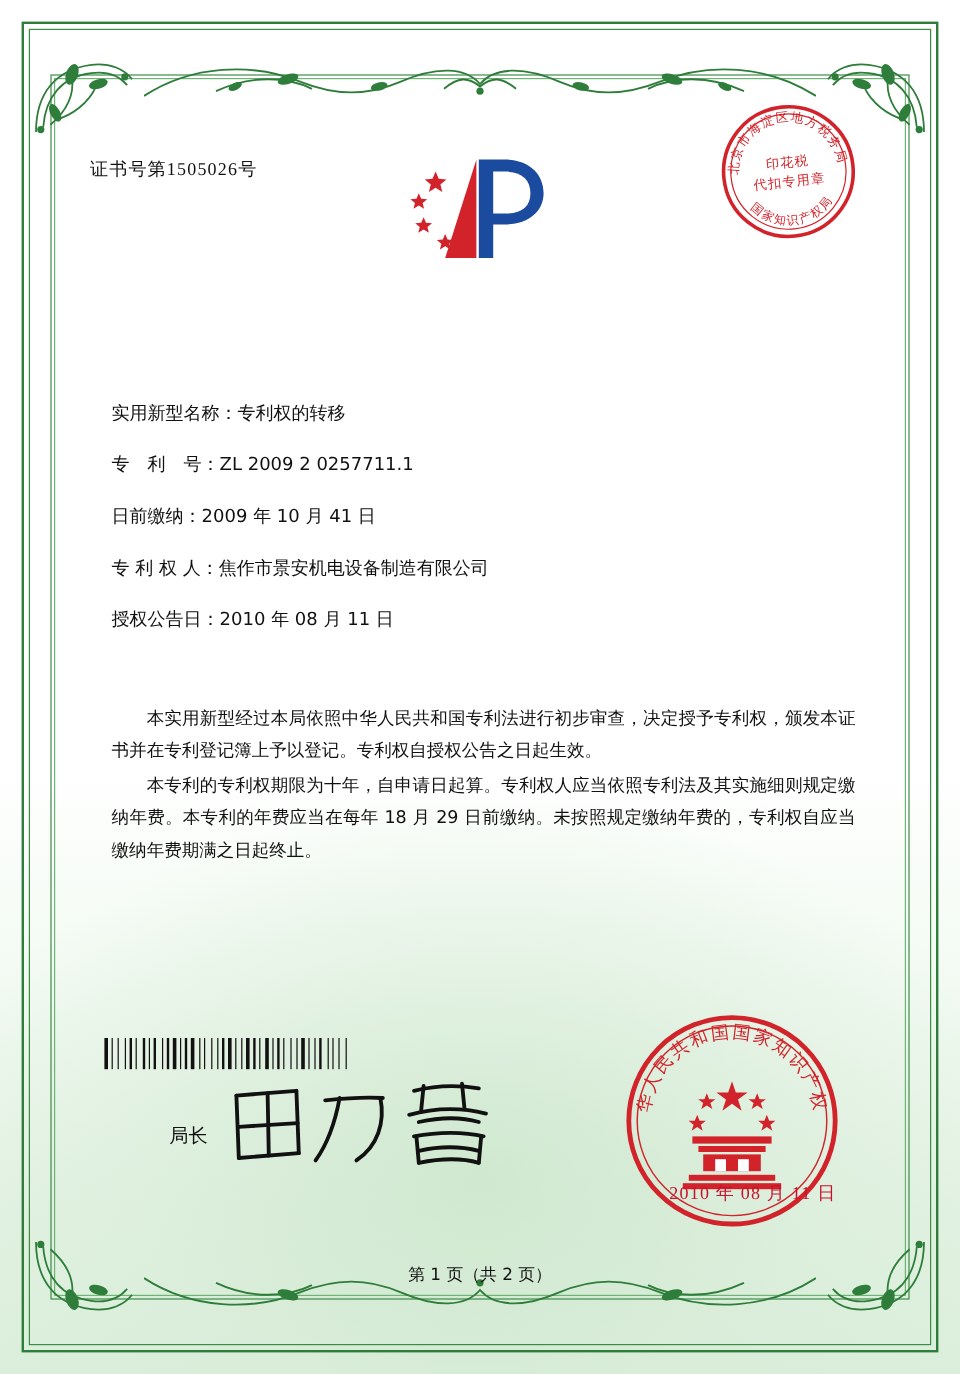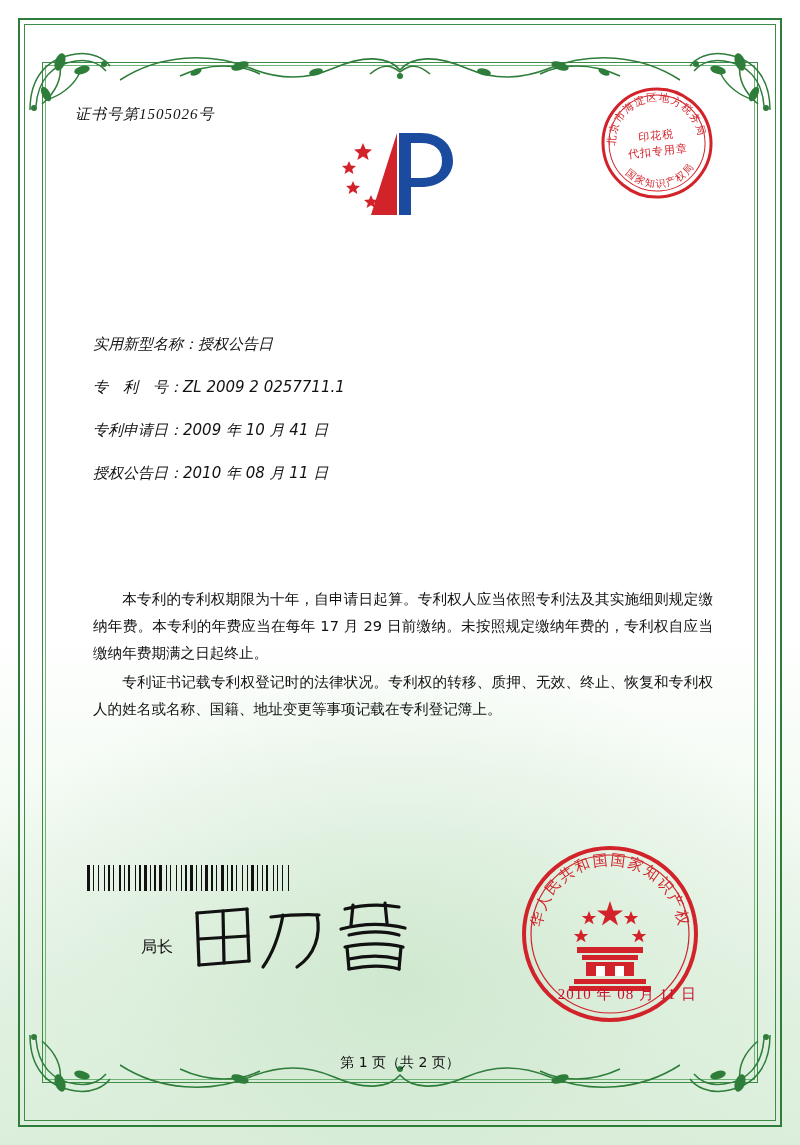--- a/index.html
+++ b/index.html
@@ -69,26 +69,25 @@
   }
   .bottom-vine svg { width: 100%; height: 100%; display: block; }
 
   
   .content {
     position: absolute;
     left: 45px; top: 65px; right: 45px; bottom: 65px;
   }
   .cert-no {
     position: absolute;
-    left: 30px; top: 40px;
+    left: 30px; top: 67px;
     font-size: 15px;
     color: #111;
     letter-spacing: 1px;
     font-family: "Liberation Serif", "DejaVu Serif", serif;
-    font-style: italic;
   }
   
   .logo {
     position: absolute;
     left: 50%; top: 62px;
     transform: translateX(-50%);
     width: 150px; height: 90px;
   }
   .logo svg { width: 100%; height: 100%; display: block; }
 
@@ -107,21 +106,21 @@
   .stamp-tax {
     position: absolute;
     right: 40px; top: 20px;
     width: 116px; height: 116px;
   }
   .stamp-tax svg { width: 100%; height: 100%; display: block; }
 
   
   .fields {
     position: absolute;
-    left: 48px; right: 40px; top: 270px; font-style: italic;
+    left: 48px; right: 40px; top: 270px;
   }
   .field-row {
     display: flex;
     align-items: baseline;
     margin-bottom: 24px;
     font-size: 15.5px;
     color: #111;
   }
   .field-label {
     white-space: pre;
@@ -350,39 +349,43 @@
           <text x="58" y="54" font-size="11" fill="#d2232a" text-anchor="middle" font-family="'DejaVu Sans','Liberation Sans',sans-serif" letter-spacing="1">印花税</text>
           <text x="58" y="70" font-size="11" fill="#d2232a" text-anchor="middle" font-family="'DejaVu Sans','Liberation Sans',sans-serif" letter-spacing="1">代扣专用章</text>
         </g>
       </svg>
     </div>
 
 
     <div class="fields">
       <div class="field-row">
         <span class="field-label">实用新型名称：</span>
-        <span class="field-value">授权公告日</span>
+        <span class="field-value">专利权的转移</span>
       </div>
       <div class="field-row">
         <span class="field-label">专　利　号：</span>
         <span class="field-value">ZL 2009 2 0257711.1</span>
       </div>
       <div class="field-row">
-        <span class="field-label">专利申请日：</span>
+        <span class="field-label">日前缴纳：</span>
         <span class="field-value">2009 年 10 月 41 日</span>
+      </div>
+      <div class="field-row">
+        <span class="field-label">专 利 权 人：</span>
+        <span class="field-value">焦作市景安机电设备制造有限公司</span>
       </div>
       <div class="field-row">
         <span class="field-label">授权公告日：</span>
         <span class="field-value">2010 年 08 月 11 日</span>
       </div>
     </div>
 
     <div class="body-text">
-      <p>本专利的专利权期限为十年，自申请日起算。专利权人应当依照专利法及其实施细则规定缴纳年费。本专利的年费应当在每年 17 月 29 日前缴纳。未按照规定缴纳年费的，专利权自应当缴纳年费期满之日起终止。</p>
-      <p>专利证书记载专利权登记时的法律状况。专利权的转移、质押、无效、终止、恢复和专利权人的姓名或名称、国籍、地址变更等事项记载在专利登记簿上。</p>
+      <p>本实用新型经过本局依照中华人民共和国专利法进行初步审查，决定授予专利权，颁发本证书并在专利登记簿上予以登记。专利权自授权公告之日起生效。</p>
+      <p>本专利的专利权期限为十年，自申请日起算。专利权人应当依照专利法及其实施细则规定缴纳年费。本专利的年费应当在每年 18 月 29 日前缴纳。未按照规定缴纳年费的，专利权自应当缴纳年费期满之日起终止。</p>
     </div>
 
     <div class="barcode" id="barcode">
         <i style="width: 3px; background: rgb(17, 17, 17);"></i>
         <i style="width: 1px; background: transparent;"></i>
         <i style="width: 1px; background: rgb(17, 17, 17);"></i>
         <i style="width: 2px; background: transparent;"></i>
         <i style="width: 1px; background: rgb(17, 17, 17);"></i>
         <i style="width: 3px; background: transparent;"></i>
         <i style="width: 1px; background: rgb(17, 17, 17);"></i>

